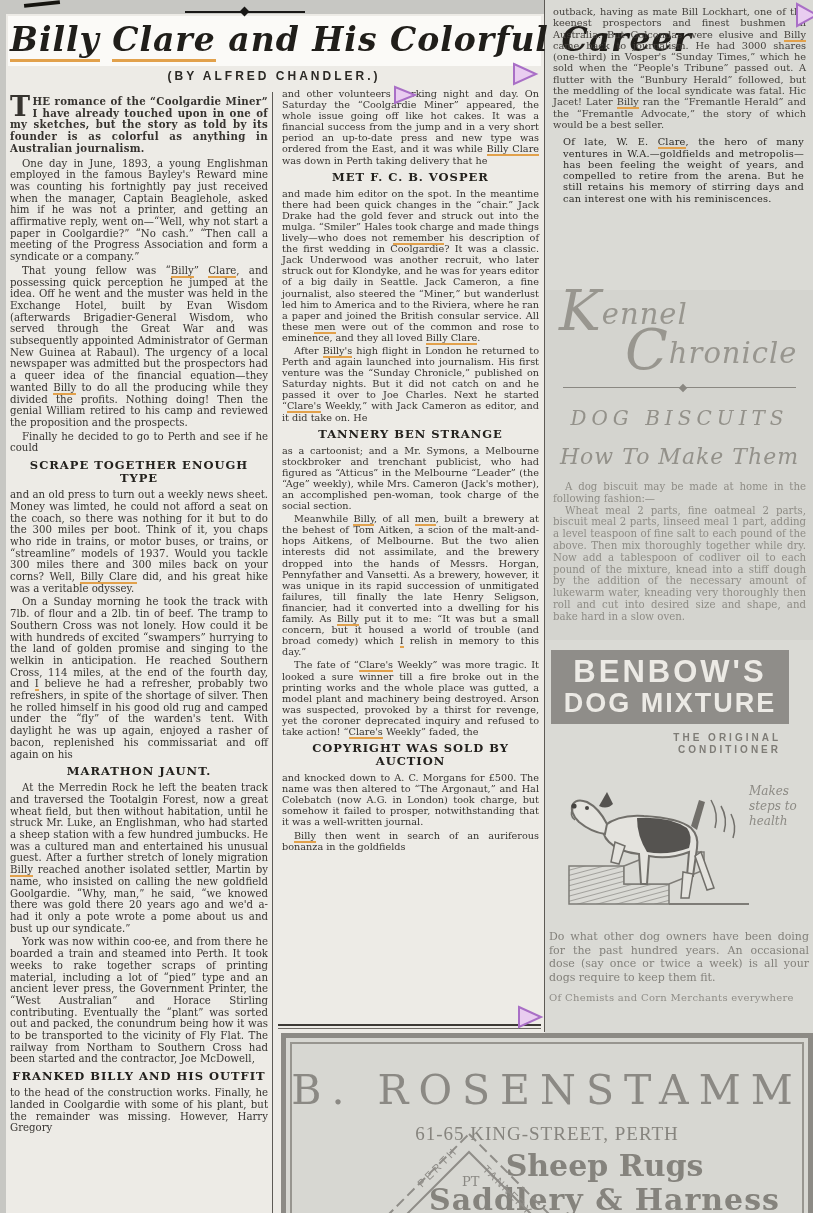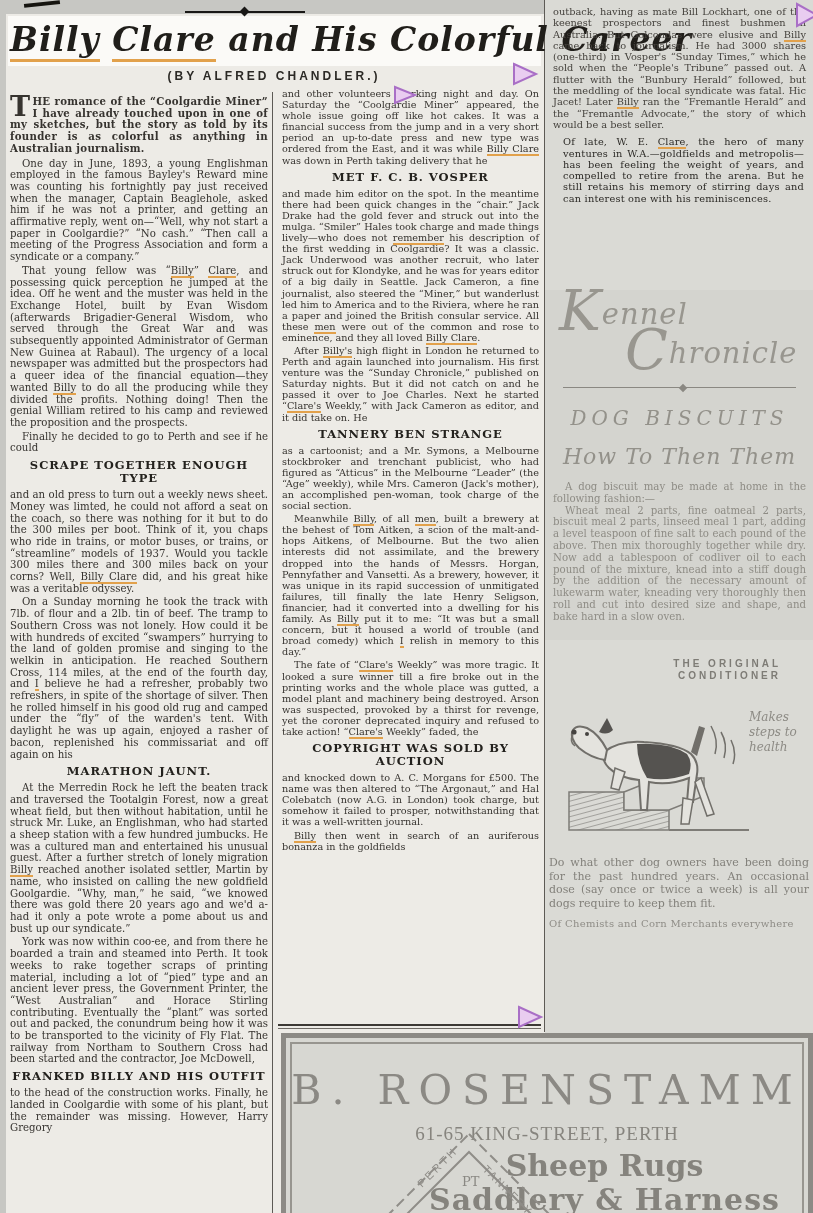--- a/index.html
+++ b/index.html
@@ -137,28 +137,32 @@
     </div>
 
   <div class="kennel">
     <div class="k-line1"><span class="k-cap">K</span><span>ennel</span></div>
     <div class="k-line2"><span class="k-cap">C</span><span>hronicle</span></div>
     <div class="k-divider">
         <div class="ln"></div>
         <div class="dm"></div>
       </div>
     <div class="k-heading">DOG BISCUITS</div>
-    <div class="k-subheading">How To Then Them</div>
+    <div class="k-subheading">How To Make Them</div>
     <div class="k-paras">
         <div class="k-para">A dog biscuit may be made at home in the following fashion:—</div>
         <div class="k-para">Wheat meal 2 parts, fine oatmeal 2 parts, biscuit meal 2 parts, linseed meal 1 part, adding a level teaspoon of fine salt to each pound of the above. Then mix thoroughly together while dry. Now add a tablespoon of codliver oil to each pound of the mixture, knead into a stiff dough by the addition of the necessary amount of lukewarm water, kneading very thoroughly then roll and cut into desired size and shape, and bake hard in a slow oven.</div>
       </div>
   </div>
 
   <div class="benbow">
+    <div class="benbow-box">
+      <div class="l1">BENBOW'S</div>
+      <div class="l2">DOG MIXTURE</div>
+    </div>
     <div class="benbow-tagline">
       <div>THE ORIGINAL</div>
       <div>CONDITIONER</div>
     </div>
     <div class="benbow-art">
       <svg width="215" height="168" viewBox="0 0 215 168">
         <defs>
           <pattern id="hatch" width="5" height="5" patternUnits="userSpaceOnUse" patternTransform="rotate(75)">
             <line x1="0" y1="0" x2="0" y2="5" stroke="#8a8883" stroke-width="1.4"></line>
           </pattern>

